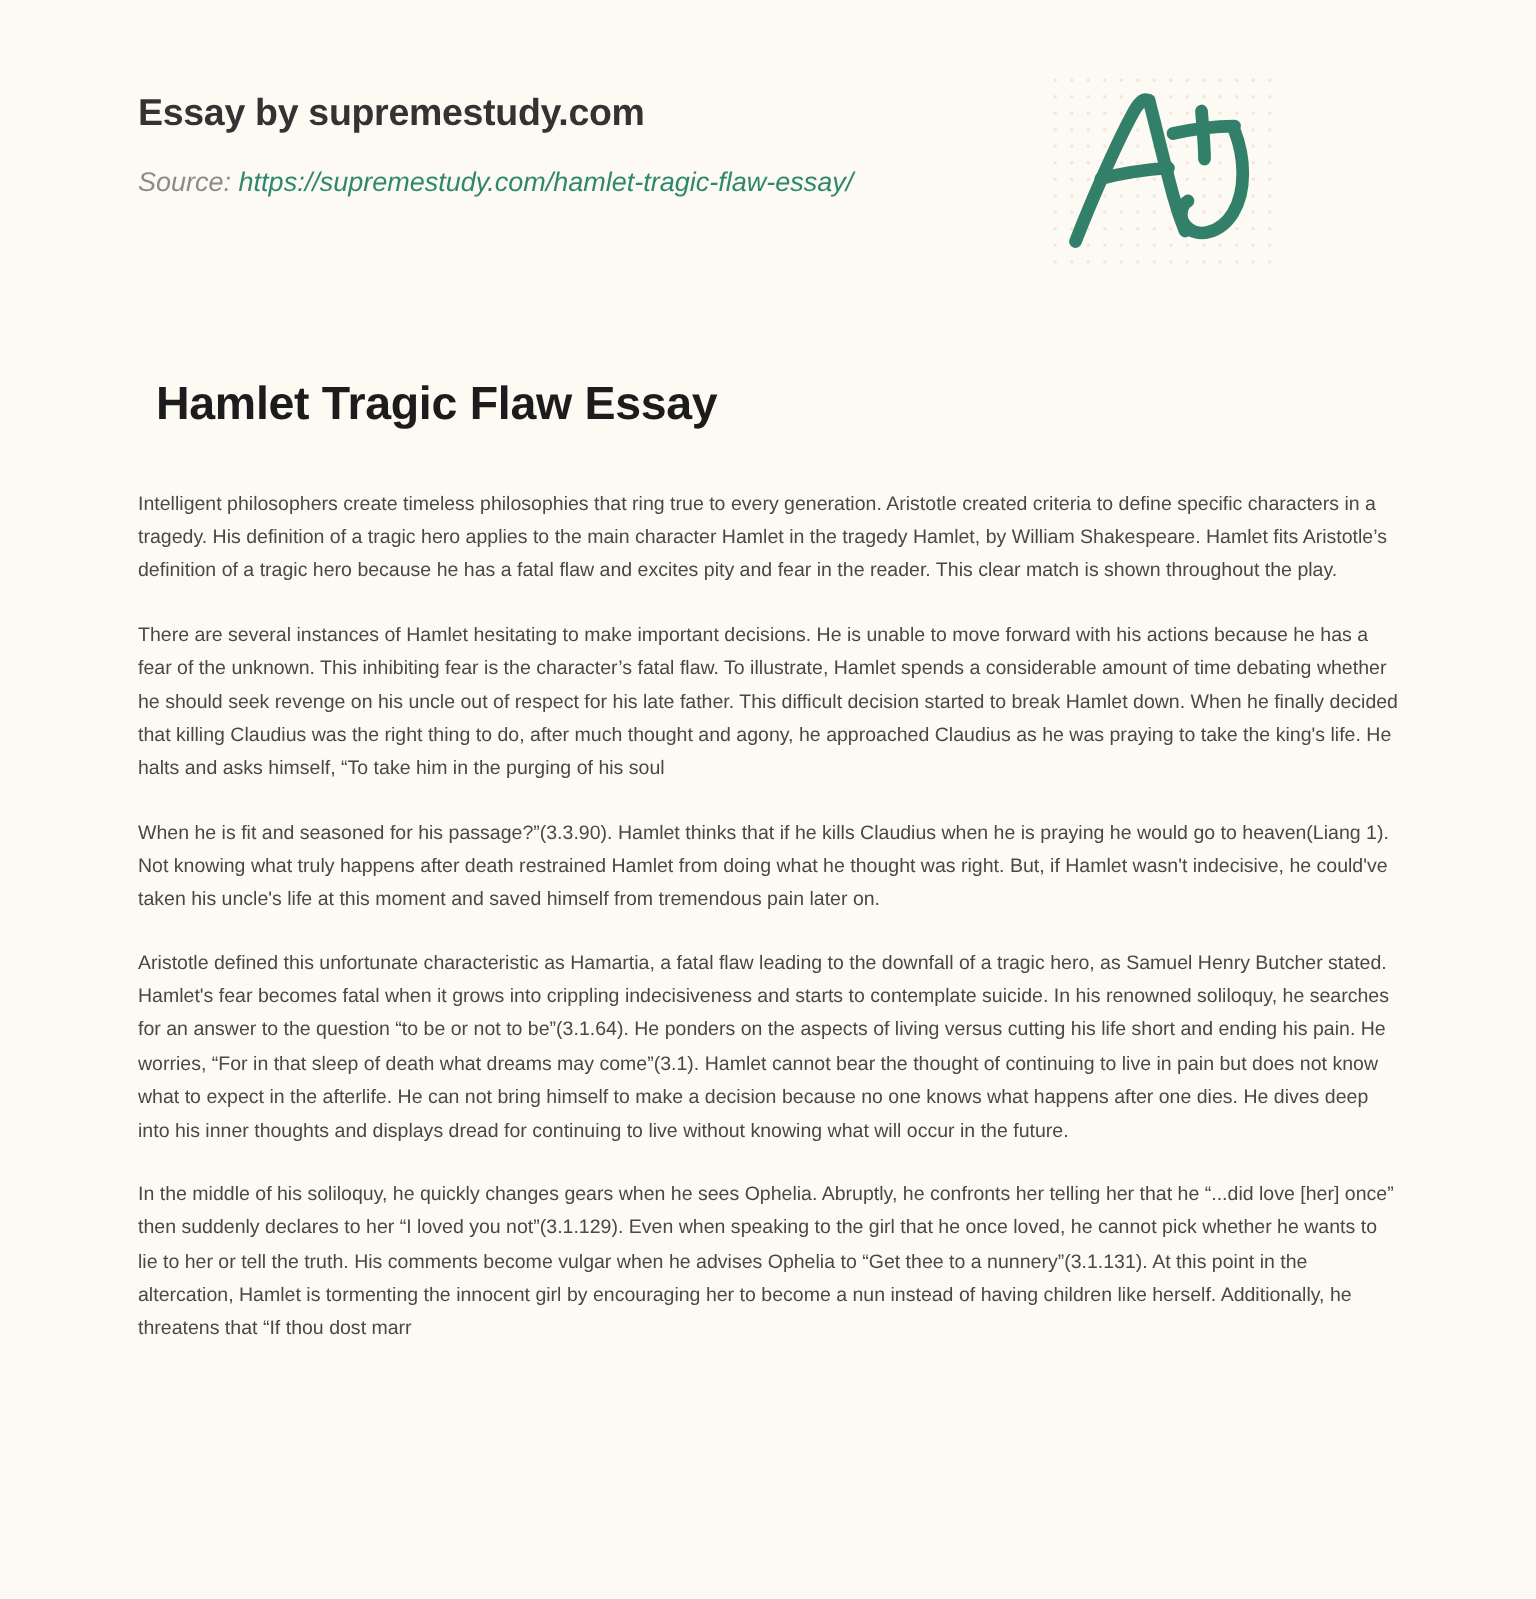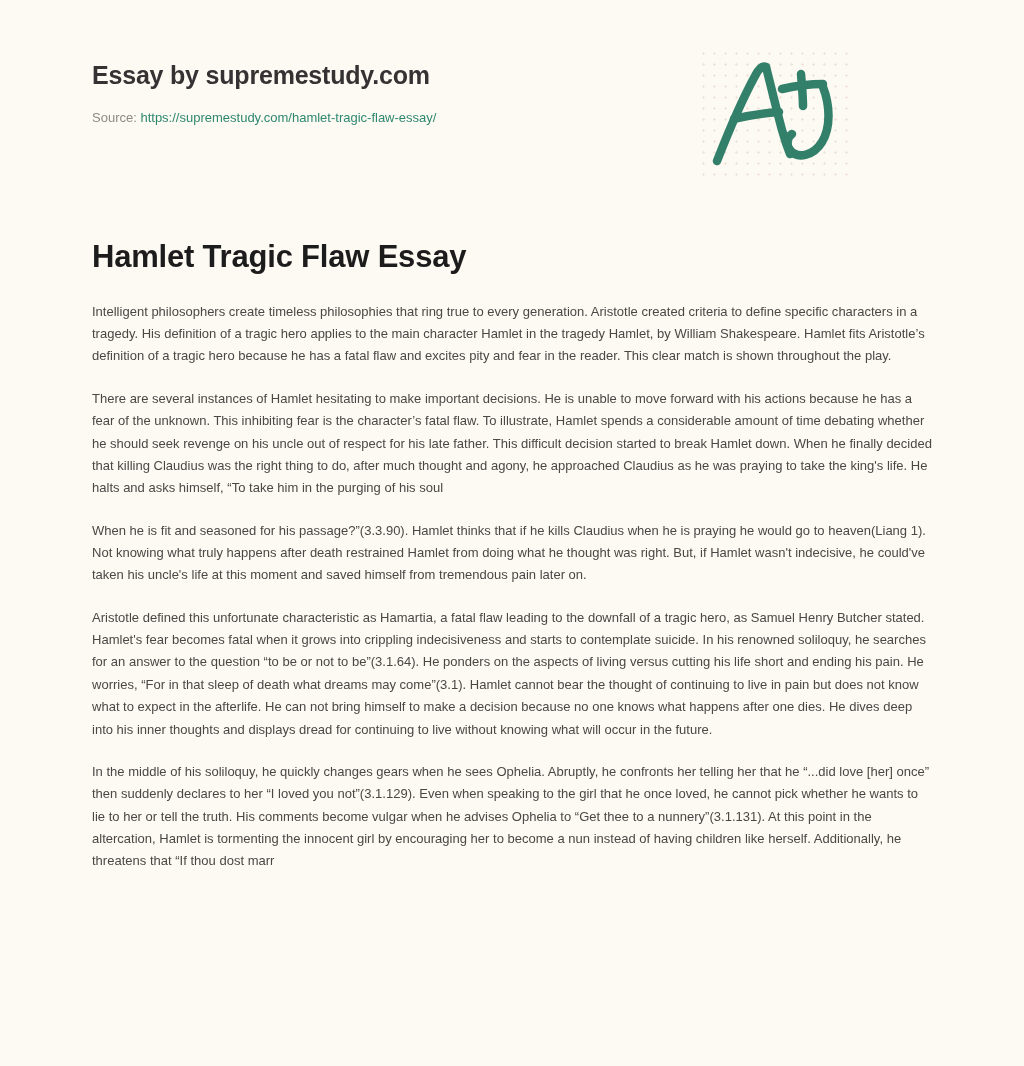--- a/index.html
+++ b/index.html
@@ -36,24 +36,25 @@
     font-size: 25px;
     font-weight: bold;
     color: #343233;
     letter-spacing: -0.2px;
     line-height: 1.2;
     margin: 0;
   }
 
   .source-line {
     margin-top: 20px;
-    font-size: 13px;
+    font-size: 18px;
     line-height: 1.3;
     color: #8d8a87;
     white-space: nowrap;
+    font-style: italic;
   }
   .source-label {
     color: #8d8a87;
   }
   .source-url {
     color: #2e8870;
     text-decoration: none;
   }
 
   
@@ -74,21 +75,21 @@
   .logo-mark {
     position: absolute;
     left: 12px;
     top: 8px;
     width: 126px;
     height: 116px;
   }
 
   
   .title {
-    margin: 0;
+    margin: 12px;
     padding-top: 88px;
     font-size: 31px;
     font-weight: bold;
     color: #1d1c1c;
     letter-spacing: -0.2px;
     line-height: 1.25;
   }
 
   
   .article {

